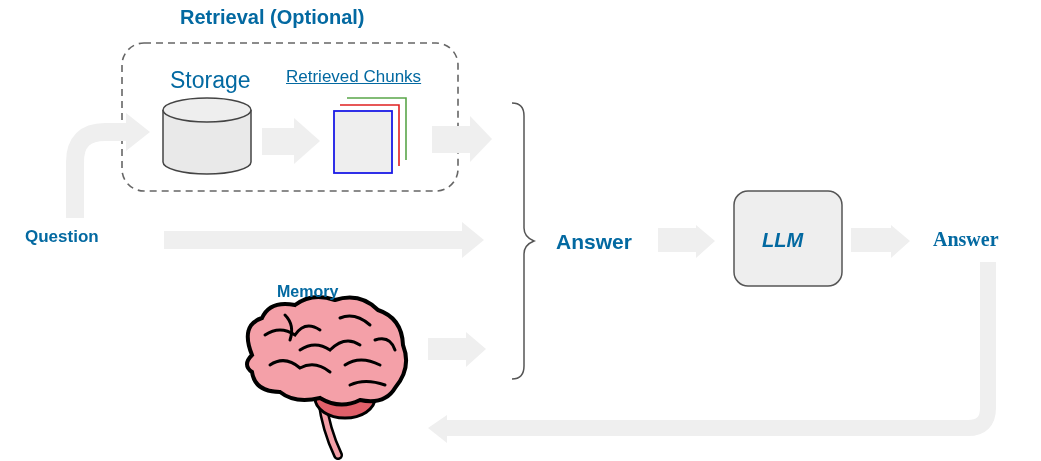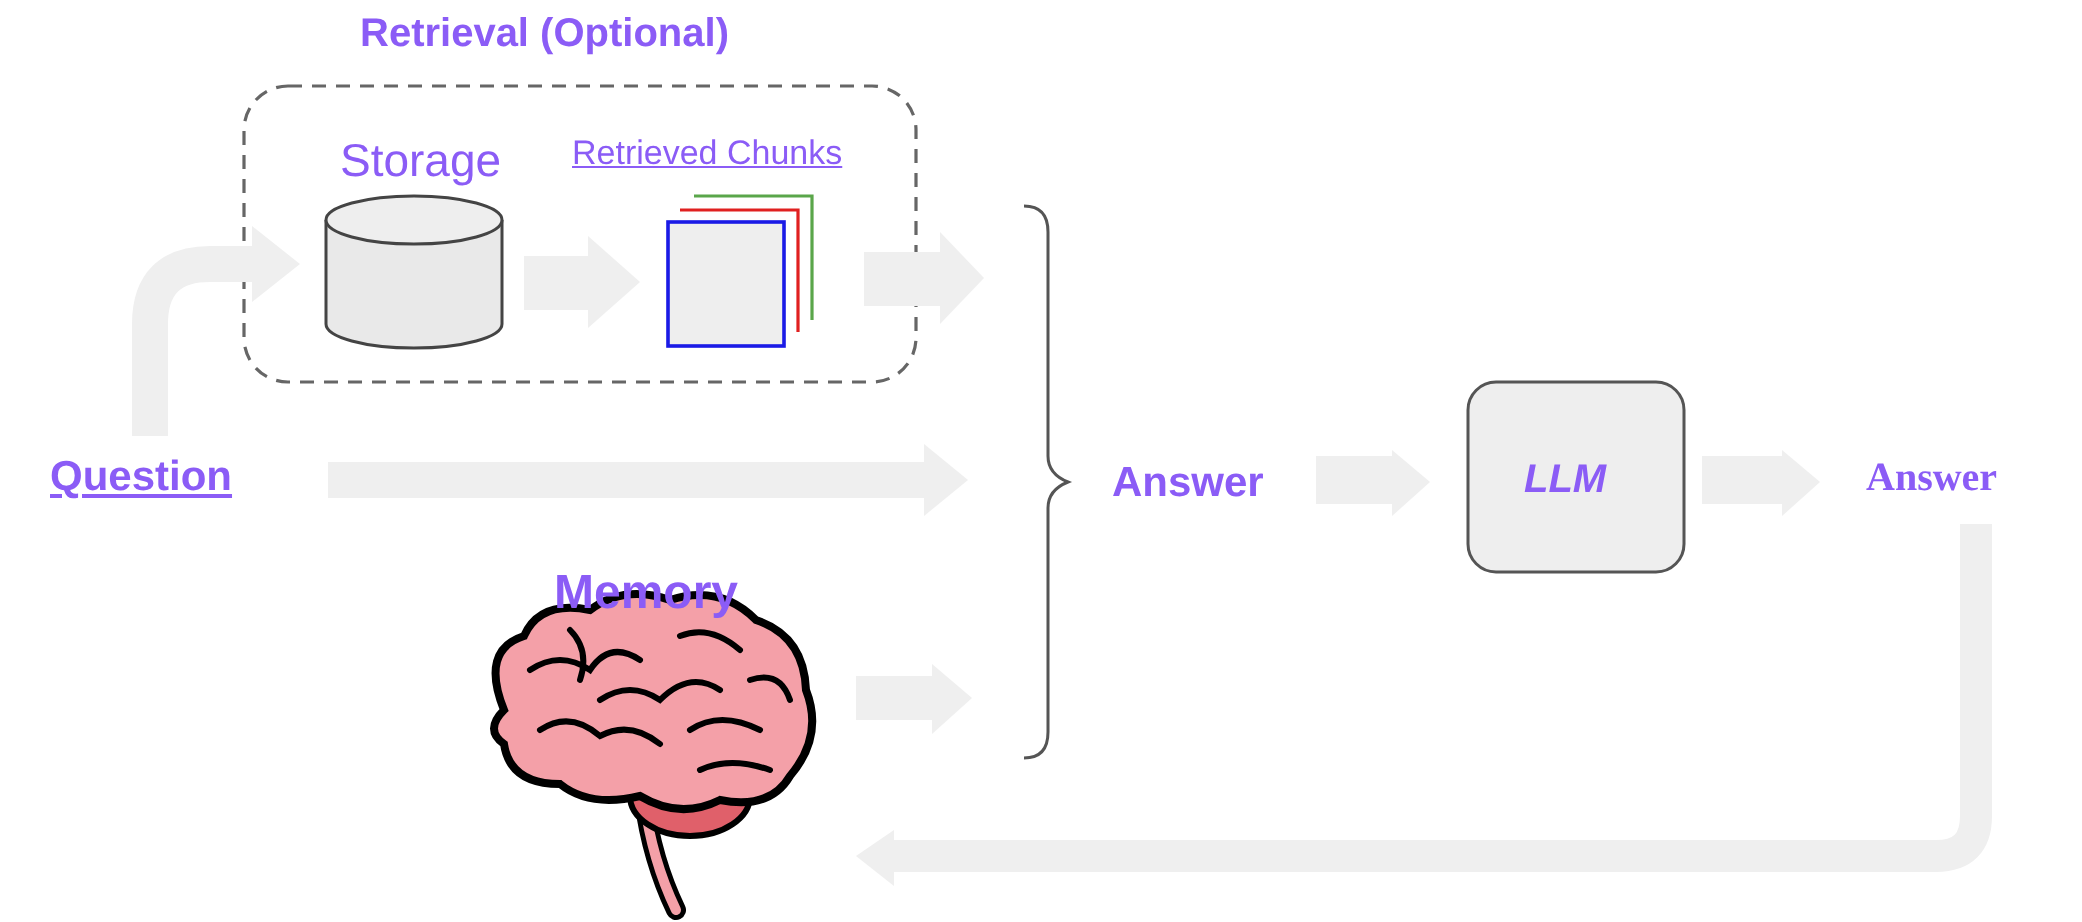--- a/index.html
+++ b/index.html
@@ -1,28 +1,28 @@
 <!DOCTYPE html>
 <html><head>
 <meta charset="utf-8">
 <style>
   html, body { margin: 0; padding: 0; background: #ffffff; }
   body { width: 1041px; height: 461px; position: relative; overflow: hidden;
          font-family: "Liberation Sans", sans-serif; }
   svg.canvas { position: absolute; left: 0; top: 0; }
-  .lbl { position: absolute; color: #8b5cf6; white-space: nowrap; }
+  .lbl { position: absolute; color: #0369a1; white-space: nowrap; }
   .bold { font-weight: bold; }
   .t-title { left: 180px; top: 6px; font-size: 20px; }
   .t-storage { left: 170px; top: 67px; font-size: 23px; }
   .t-chunks { left: 286px; top: 67px; font-size: 17px; text-decoration: underline; }
-  .t-question { left: 25px; top: 227px; font-size: 21px; text-decoration: underline; }
+  .t-question { left: 25px; top: 227px; font-size: 17px; }
   .t-prompt { left: 556px; top: 230px; font-size: 21px; }
   .t-llm { left: 762px; top: 229px; font-size: 20px; font-style: italic; }
   .t-answer { left: 933px; top: 228px; font-size: 20px; font-family: Liberation Serif, serif; }
-  .t-memory { left: 277px; top: 283px; font-size: 24px; }
+  .t-memory { left: 277px; top: 283px; font-size: 16px; }
 </style>
 </head>
 <body>
 
 <svg class="canvas" width="1041" height="461" viewBox="0 0 1041 461">
 
   <rect x="122" y="43" width="336" height="148" rx="22" ry="22" fill="none" stroke="#666" stroke-width="1.6" stroke-dasharray="7,5"></rect>
 
   <g>
     <path d="M75 218 L75 162 Q75 132 105 132 L128 132" fill="none" stroke="#efefef" stroke-width="18"></path>

